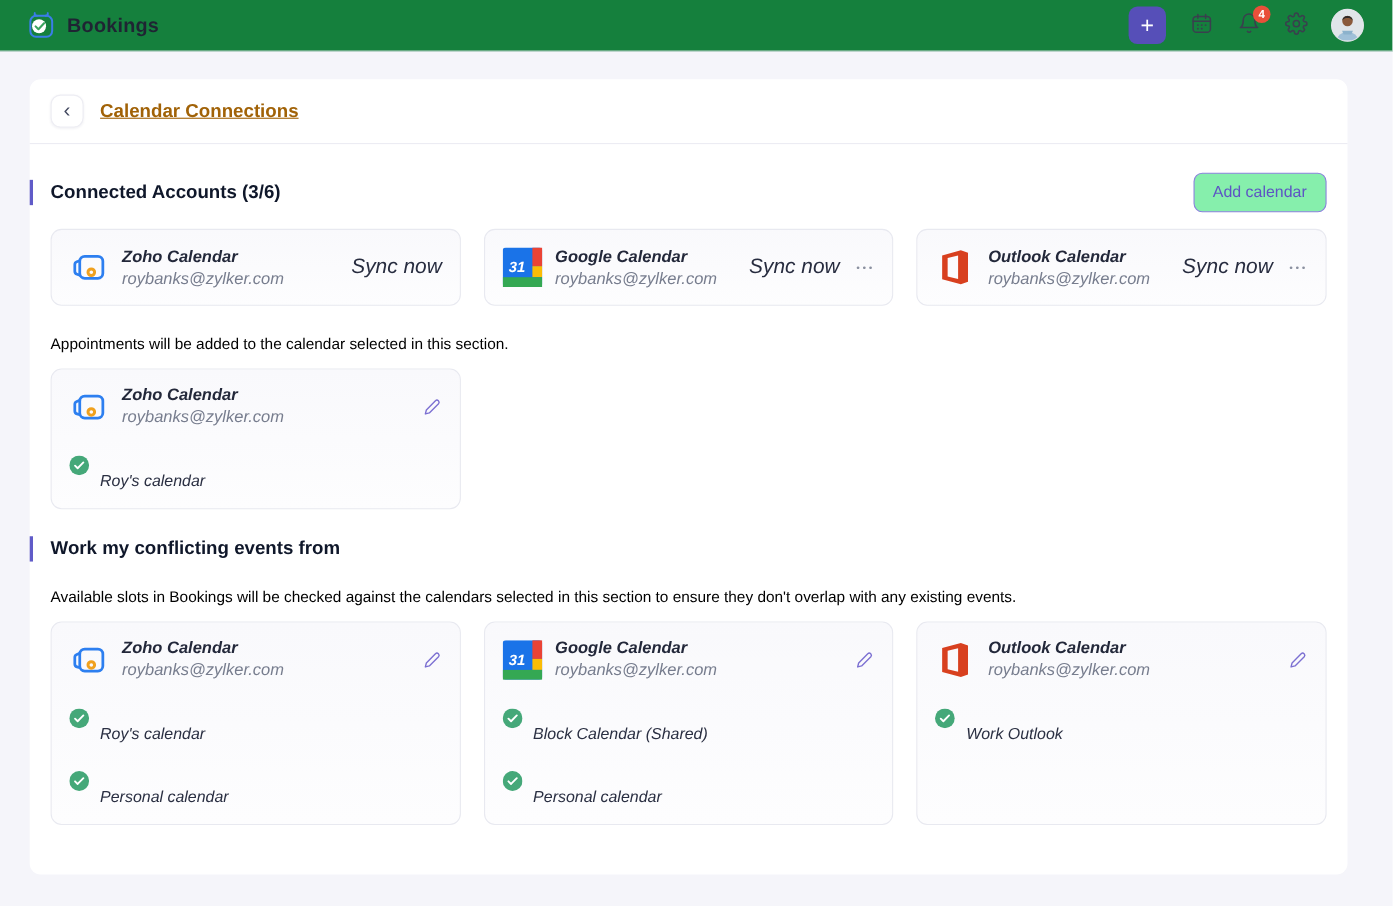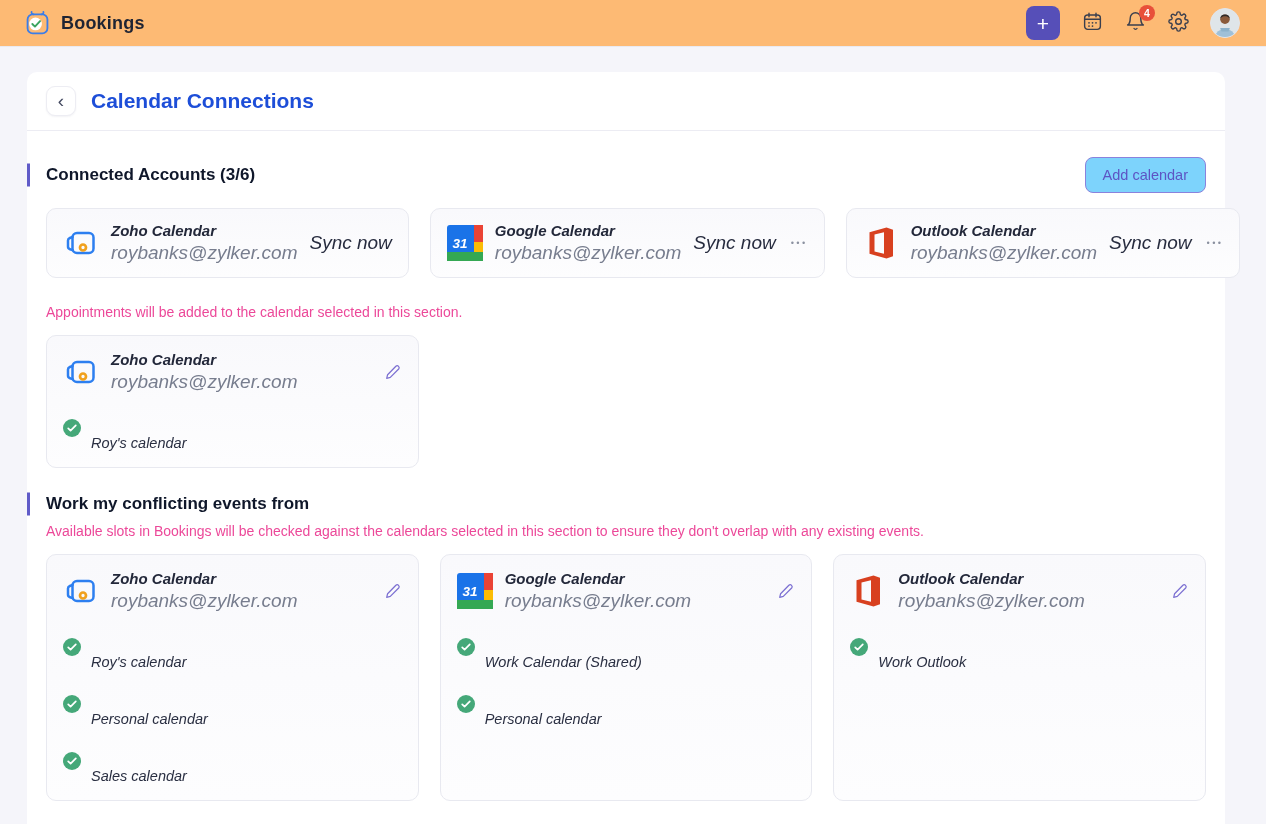--- a/index.html
+++ b/index.html
@@ -1,20 +1,20 @@
 <!DOCTYPE html>
 <html><head>
 <meta charset="utf-8">
 <style>
   * { margin:0; padding:0; box-sizing:border-box; }
   html,body { width:1266px; height:824px; }
   body { background:#f5f5fa; font-family:"Liberation Sans", sans-serif; overflow:hidden; }
 
   
-  .topbar { height:47px; background:#fdba74; border-bottom:1px solid #e9eaf1;
+  .topbar { height:47px; background:#15803d; border-bottom:1px solid #e9eaf1;
             display:flex; align-items:center; padding:0 26px 0 24px; }
   .brand { display:flex; align-items:center; gap:10px; }
   .brand-logo { width:27px; height:27px; display:block; }
   .brand-name { font-size:18px; font-weight:700; color:#1f2433; letter-spacing:.2px; }
   .topbar-right { margin-left:auto; display:flex; align-items:center; gap:21px; }
   .plus-btn { width:34px; height:34px; border-radius:8px; background:#564fb8; border:none;
               color:#fff; font-size:21px; font-weight:300; line-height:1;
               display:flex; align-items:center; justify-content:center; cursor:pointer; }
   .icon-btn { width:22px; height:22px; background:none; border:none; position:relative;
               display:flex; align-items:center; justify-content:center; cursor:pointer; }
@@ -28,43 +28,43 @@
 
   
   .panel { margin:25px 41px 0 27px; background:#fff; border-radius:10px; min-height:723px;
            padding-bottom:38px; }
   .panel-header { display:flex; align-items:center; gap:15px; padding:14px 19px;
                   border-bottom:1px solid #ececf3; }
   .back-btn { width:30px; height:30px; border-radius:9px; border:1px solid #ededf3; background:#fff;
               color:#434960; font-size:19px; line-height:1; display:flex; align-items:center;
               justify-content:center; box-shadow:0 1px 2px rgba(40,40,80,.06); cursor:pointer;
               padding-bottom:2px; }
-  .page-title { font-size:21px; font-weight:700; color:#1d4ed8; }
+  .page-title { font-size:17px; font-weight:700; color:#a16207;text-decoration:underline; }
 
   .section { position:relative; padding:0 19px; margin-top:26px; }
   .section-head { display:flex; align-items:center; justify-content:space-between; min-height:36px; }
   .section-title { font-size:17px; font-weight:700; color:#0f172a; position:relative; }
   .section-title::before { content:''; position:absolute; left:-19px; top:50%;
                            transform:translateY(-50%); width:3px; height:23px; background:#605bc8; }
-  .section-desc { font-size:14px; color:#ec4899; margin-top:9px; }
-
-  .add-cal-btn { background:#7dd3fc; border:1.4px solid #8a82dc; color:#5d54c4; font-size:14.5px;
+  .section-desc { font-size:14px; color:#000000; margin-top:25px; }
+
+  .add-cal-btn { background:#86efac; border:1.4px solid #8a82dc; color:#5d54c4; font-size:14.5px;
                  font-family:inherit; padding:9px 17px; border-radius:8px; cursor:pointer; }
 
   .cards { display:grid; grid-template-columns:repeat(3,1fr); gap:21px; margin-top:15px;font-style:italic; }
   .card { border:1px solid #e8e9f0; border-radius:10px;
           background:linear-gradient(180deg,#f9f9fc 0%,#fdfdfe 100%); }
   .card-row { height:70px; display:flex; align-items:center; }
   .card-row .card-head { width:100%; padding:0 16px; }
   .card-head { display:flex; align-items:center; gap:12px; }
   .card-col .card-head { padding:15px 16px 6px; }
   .prov-icon { width:36px; height:36px; flex:0 0 36px; }
   .prov-icon svg { width:36px; height:36px; display:block; }
   .prov-name { font-size:15px; font-weight:700; color:#23283a; }
-  .prov-email { font-size:19px; color:#777d8e; margin-top:3px; }
+  .prov-email { font-size:15px; color:#777d8e; margin-top:3px; }
   .card-actions { margin-left:auto; display:flex; align-items:center; gap:15px; }
   .sync-link { font-size:19px; color:#272c3f; cursor:pointer; white-space:nowrap; }
   .dots { color:#8b91a0; font-size:9px; letter-spacing:2.5px; cursor:pointer; }
   .edit-btn { margin-left:auto; width:18px; height:18px; cursor:pointer; }
   .edit-btn svg { width:18px; height:18px; display:block; }
 
   .cal-list { padding:6px 16px 16px; display:flex; flex-direction:column; gap:11px; }
   .cal-item { display:flex; align-items:center; gap:10px; }
   .cal-item .check { width:18px; height:18px; flex:0 0 18px; }
   .cal-item .check svg { width:18px; height:18px; display:block; }
@@ -287,29 +287,20 @@
        </div>
             <div class="cal-item">
          <span class="check">
                 <svg viewBox="0 0 18 18">
       <circle cx="9" cy="9" r="9" fill="#45a879"></circle>
       <path d="M5.2 9.3 l2.4 2.4 L12.8 6.4" stroke="#fff" stroke-width="1.7" fill="none" stroke-linecap="round" stroke-linejoin="round"></path>
                 </svg>
               </span>
          <span class="cal-item-label">Personal calendar</span>
        </div>
-            <div class="cal-item">
-         <span class="check">
-                <svg viewBox="0 0 18 18">
-      <circle cx="9" cy="9" r="9" fill="#45a879"></circle>
-      <path d="M5.2 9.3 l2.4 2.4 L12.8 6.4" stroke="#fff" stroke-width="1.7" fill="none" stroke-linecap="round" stroke-linejoin="round"></path>
-                </svg>
-              </span>
-         <span class="cal-item-label">Sales calendar</span>
-       </div>
           </div>
         </div>
         <div class="card card-col">
           <div class="card-head">
     <span class="prov-icon">
               <svg viewBox="0 0 36 36">
       <rect width="36" height="36" rx="3" fill="#1a73e8"></rect>
       <rect x="27" width="9" height="17" fill="#ea4335"></rect>
       <rect x="27" y="17" width="9" height="10" fill="#fbbc05"></rect>
       <rect y="27" width="36" height="9" fill="#34a853"></rect>
@@ -327,21 +318,21 @@
             </span>
           </div>
           <div class="cal-list">
             <div class="cal-item">
          <span class="check">
                 <svg viewBox="0 0 18 18">
       <circle cx="9" cy="9" r="9" fill="#45a879"></circle>
       <path d="M5.2 9.3 l2.4 2.4 L12.8 6.4" stroke="#fff" stroke-width="1.7" fill="none" stroke-linecap="round" stroke-linejoin="round"></path>
                 </svg>
               </span>
-         <span class="cal-item-label">Work Calendar (Shared)</span>
+         <span class="cal-item-label">Block Calendar (Shared)</span>
        </div>
             <div class="cal-item">
          <span class="check">
                 <svg viewBox="0 0 18 18">
       <circle cx="9" cy="9" r="9" fill="#45a879"></circle>
       <path d="M5.2 9.3 l2.4 2.4 L12.8 6.4" stroke="#fff" stroke-width="1.7" fill="none" stroke-linecap="round" stroke-linejoin="round"></path>
                 </svg>
               </span>
          <span class="cal-item-label">Personal calendar</span>
        </div>

